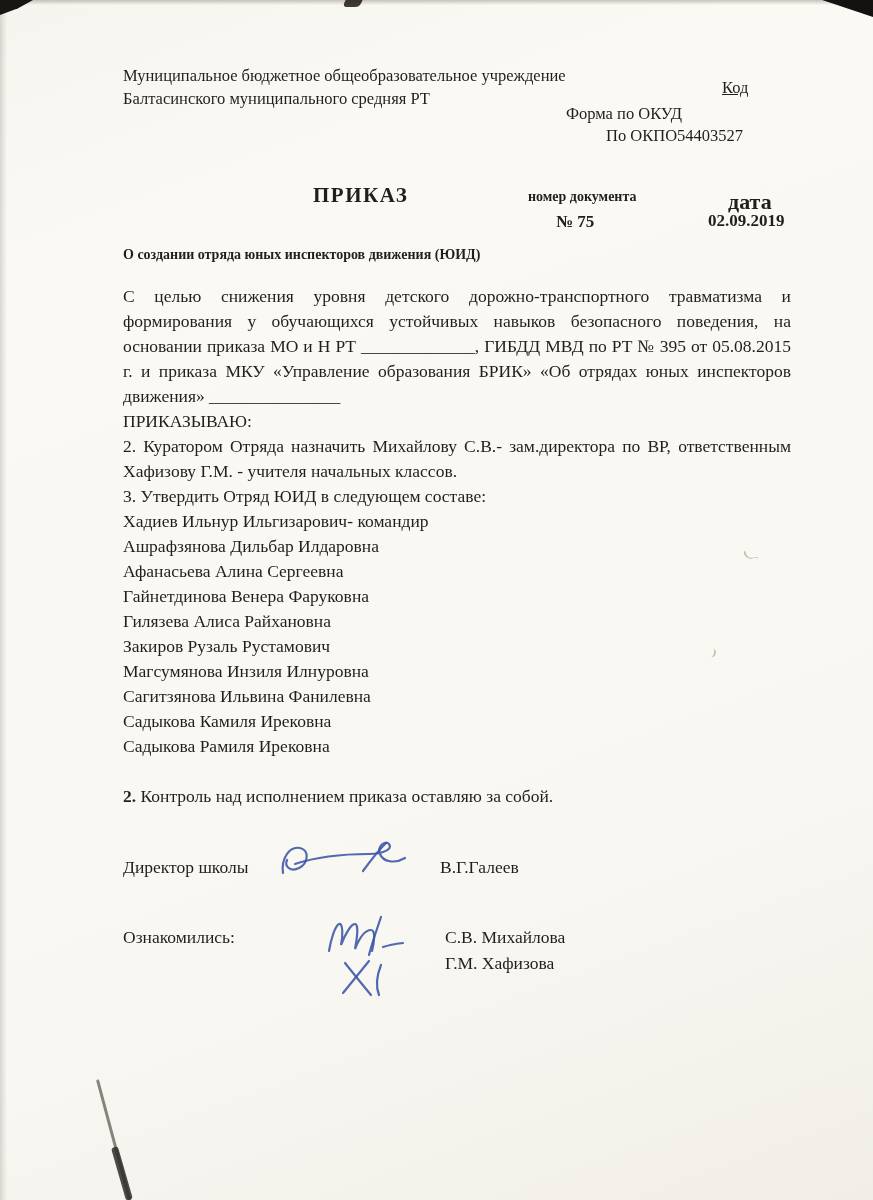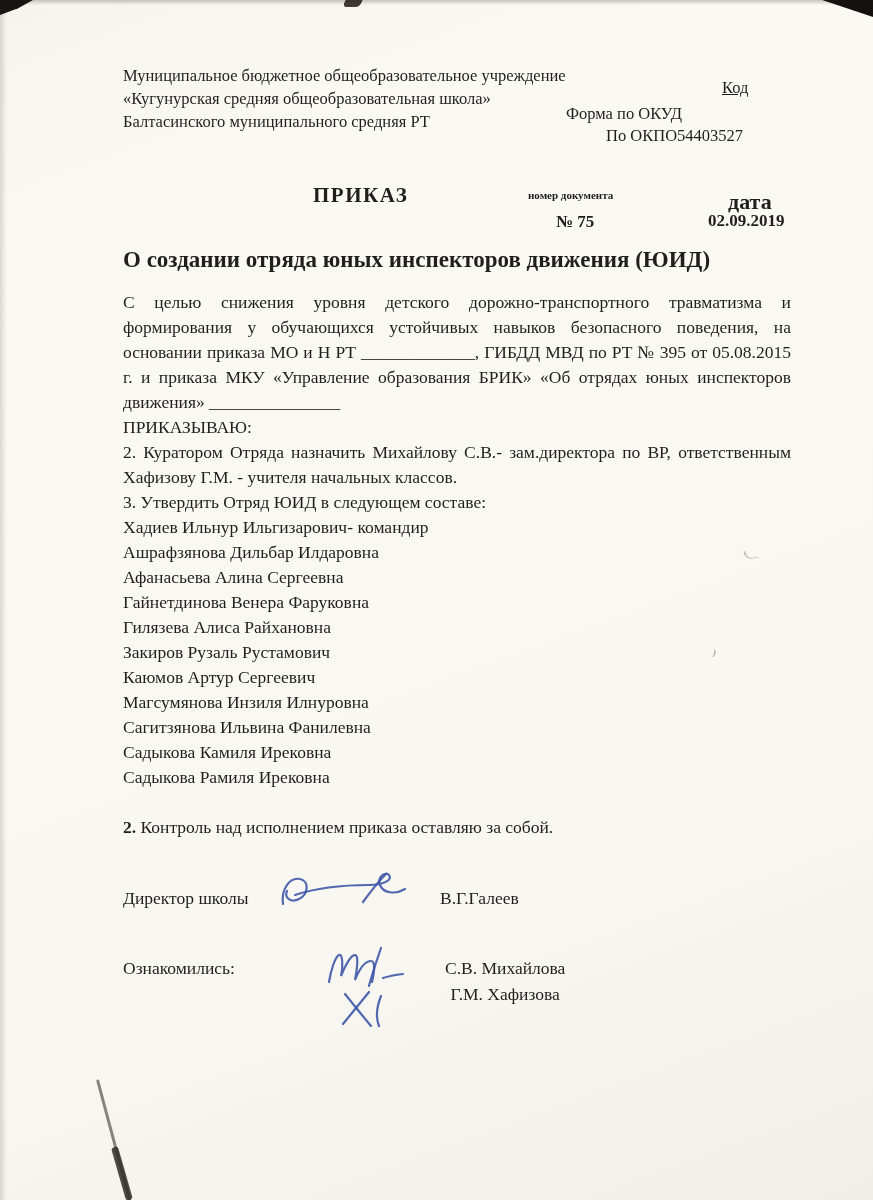--- a/index.html
+++ b/index.html
@@ -37,41 +37,41 @@
 
   
   .org { position:absolute; left:123px; top:64px; width:490px; font-size:16.5px; line-height:23px; }
   .code-label  { position:absolute; left:722px; top:78px;  font-size:16.5px;text-decoration:underline; }
   .okud-label  { position:absolute; left:566px; top:104px; font-size:16.5px; }
   .okpo-row    { position:absolute; left:606px; top:126px; font-size:16.5px; }
   .okpo-row .val { margin-left:0; }
 
   
   .title-word { position:absolute; left:313px; top:183px; font-size:21px; font-weight:bold; letter-spacing:1.5px; }
-  .num-label  { position:absolute; left:528px; top:189px; font-size:11px; font-weight:bold; }
+  .num-label  { position:absolute; left:528px; top:189px; font-size:14px; font-weight:bold; }
   .num-value  { position:absolute; left:556px; top:212px; font-size:17px;   font-weight:bold; }
   .date-label { position:absolute; left:728px; top:189px; font-size:22px; font-weight:bold; }
   .date-value { position:absolute; left:708px; top:211px; font-size:17px;   font-weight:bold; }
 
-  .subject { position:absolute; left:123px; top:247px; font-size:23px; font-weight:bold; }
+  .subject { position:absolute; left:123px; top:247px; font-size:14px; font-weight:bold; }
 
   
-  .doc-body { position:absolute; left:123px; top:290px; width:668px; font-size:17.5px; line-height:25px; }
+  .doc-body { position:absolute; left:123px; top:284px; width:668px; font-size:17.5px; line-height:25px; }
   .para { margin:0; text-align:justify; }
   .justify { text-align:justify; }
   .control { margin-top:25px; }
   .control .num { font-weight:bold; }
 
   
   .sig-row { position:relative; }
   .sig-director { margin-top:46px; height:50px; }
   .sig-ack { margin-top:20px; height:90px; }
   .sig-name-director { position:absolute; left:317px; top:0; }
   .ack-names { position:absolute; left:322px; top:0; }
-  .ack-names div { margin-bottom:1px;text-align:center; }
+  .ack-names div { margin-bottom:1px; }
   .sig-svg-director  { position:absolute; left:150px; top:-18px; }
   .sig-svg-mikhailova{ position:absolute; left:198px; top:-14px; }
   .sig-svg-khafizova { position:absolute; left:210px; top:28px; }
   .ink { stroke:#3a54a6; stroke-width:2.2; fill:none; stroke-linecap:round; opacity:.88; }
 </style>
 </head>
 <body>
 
 <div class="page">
 
@@ -80,21 +80,20 @@
   <div class="art-tl"></div>
   <div class="art-tc"></div>
   <div class="art-tr"></div>
   <div class="art-bl-line"></div>
   <div class="art-bl-blob"></div>
   <div class="speck-a"></div>
   <div class="speck-b"></div>
 
   <div class="org">
     <div>Муниципальное бюджетное общеобразовательное учреждение</div>
-    <div>«Кугунурская средняя общеобразовательная школа»</div>
     <div>Балтасинского муниципального средняя РТ</div>
   </div>
   <div class="code-label">Код</div>
   <div class="okud-label">Форма по ОКУД</div>
   <div class="okpo-row">
     <span>По ОКПО</span><span class="val">54403527</span>
   </div>
 
   <div class="title-word">ПРИКАЗ</div>
   <div class="num-label">номер документа</div>
@@ -109,21 +108,20 @@
     <div>ПРИКАЗЫВАЮ:</div>
     <div class="justify">2. Куратором Отряда назначить Михайлову С.В.- зам.директора по ВР, ответственным Хафизову Г.М. - учителя начальных классов.</div>
     <div class="justify">3. Утвердить Отряд ЮИД  в следующем составе:</div>
 
     <div>Хадиев Ильнур Ильгизарович- командир</div>
     <div>Ашрафзянова Дильбар Илдаровна</div>
     <div>Афанасьева Алина Сергеевна</div>
     <div>Гайнетдинова Венера Фаруковна</div>
     <div>Гилязева Алиса Райхановна</div>
     <div>Закиров Рузаль Рустамович</div>
-    <div>Каюмов Артур Сергеевич</div>
     <div>Магсумянова Инзиля Илнуровна</div>
     <div>Сагитзянова Ильвина Фанилевна</div>
     <div>Садыкова Камиля Ирековна</div>
     <div>Садыкова Рамиля Ирековна</div>
 
     <div class="control">
       <span class="num">2.</span>
       <span>Контроль над исполнением приказа оставляю за собой.</span>
     </div>
 

